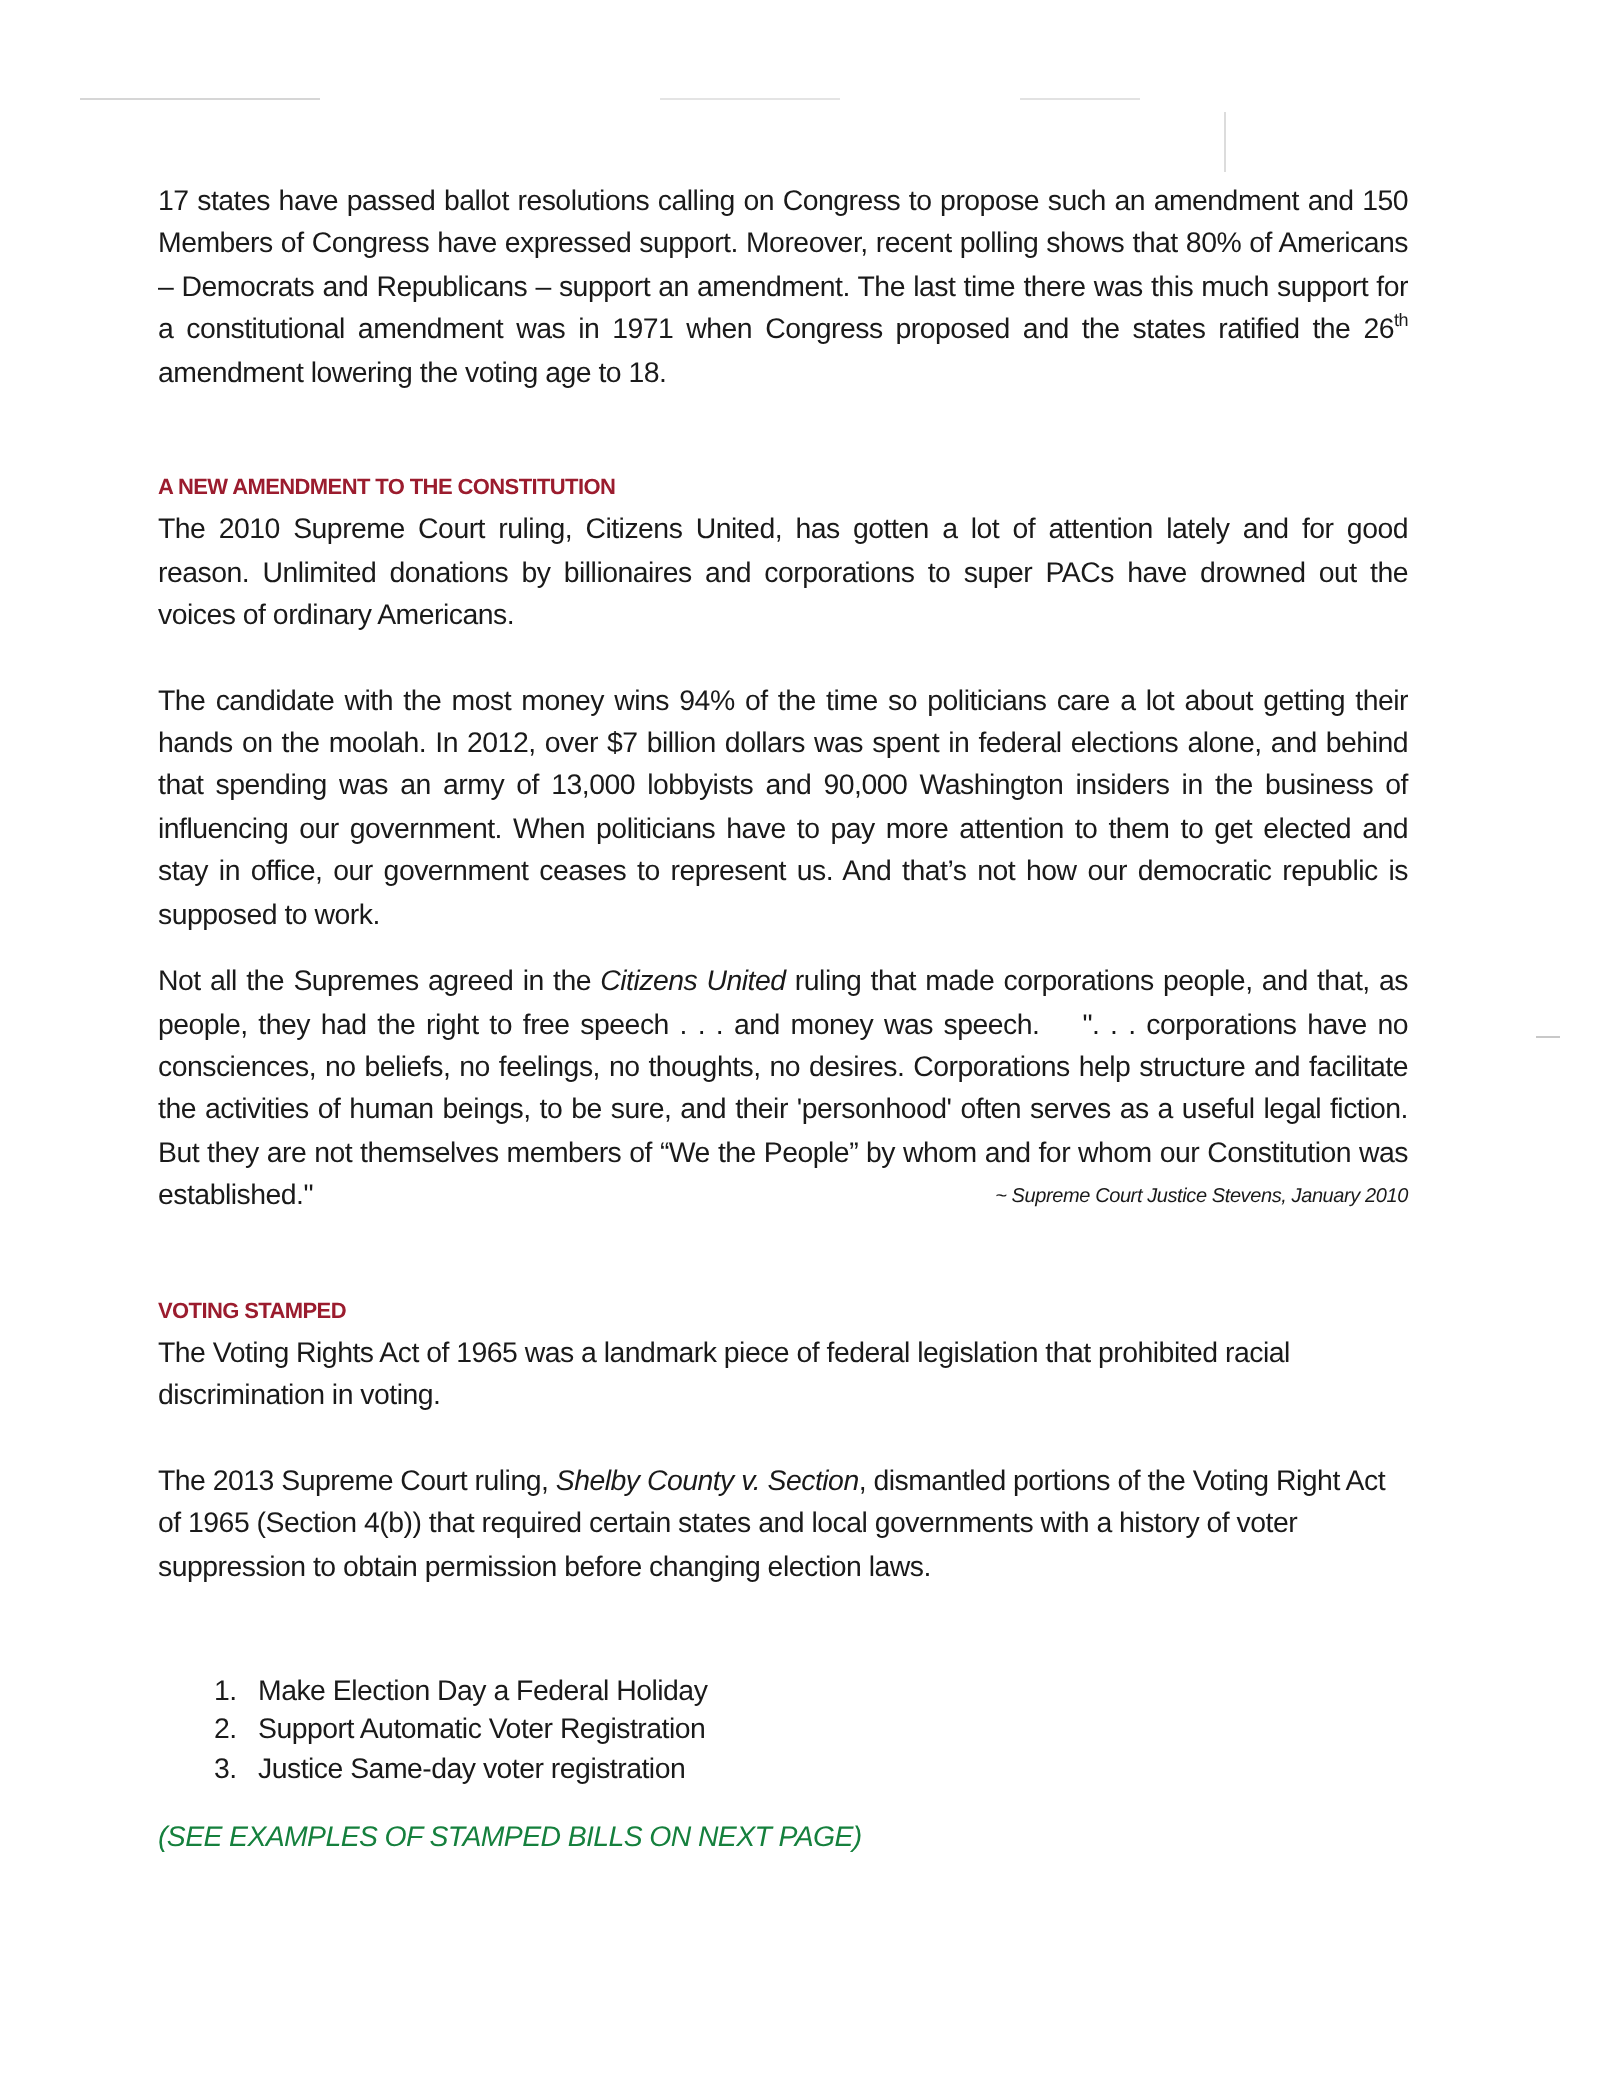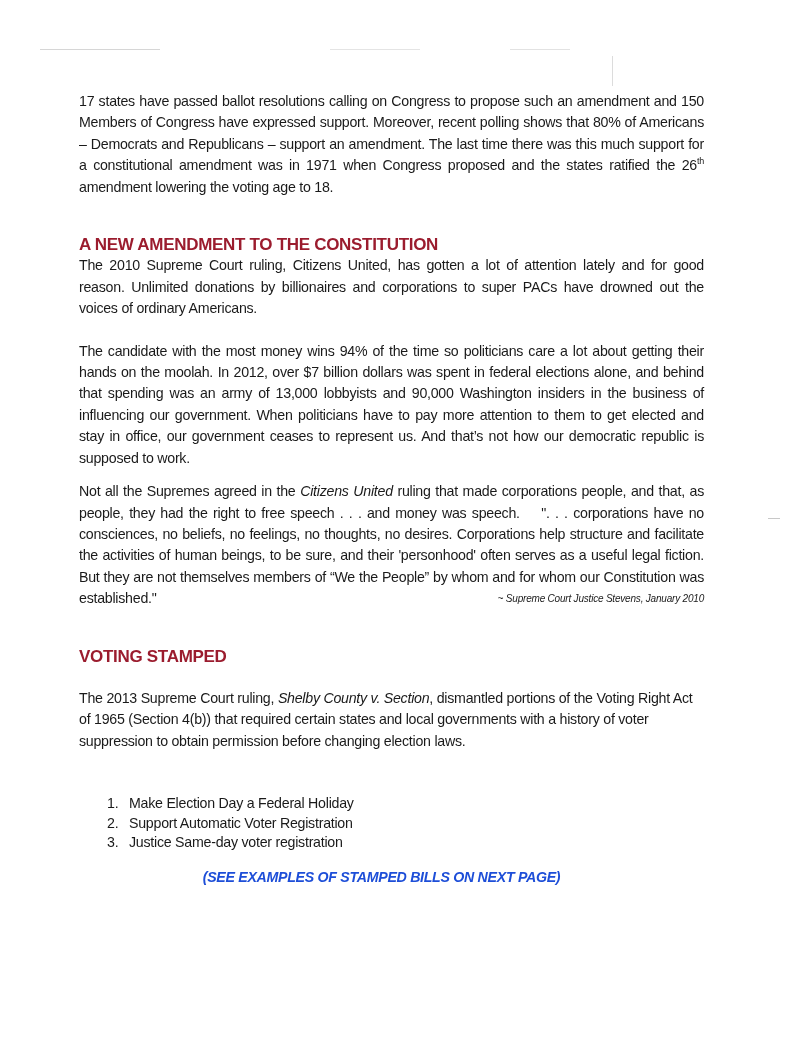--- a/index.html
+++ b/index.html
@@ -27,21 +27,21 @@
     p {
       margin: 0;
       text-align: justify;
     }
     p.left { text-align: left; }
     .gap-lg { height: 36px; }
     .gap-md { height: 21px; }
     .gap-sm { height: 12px; }
     h2 {
       margin: 0;
-      font-size: 17px;
+      font-size: 11px;
       font-weight: bold;
       color: #9b1c2e;
       line-height: 21.4px;
       letter-spacing: -0.3px;
     }
     em { }
     sup {
       font-size: 9px;
       line-height: 0;
       vertical-align: 6px;
@@ -59,24 +59,23 @@
     }
     ol li {
       position: relative;
       line-height: 19.5px;
     }
     ol li .num {
       position: absolute;
       left: -22px;
     }
     .see-next {
-      text-align: center;
       font-style: italic;
-      font-weight: bold;
-      color: #1d4ed8;
+      font-weight: normal;
+      color: #15803d;
       margin-top: 14px;
       padding-right: 20px;
       letter-spacing: -0.3px;
     }
     .scan-mark {
       position: absolute;
       height: 1px;
       background: #d6d6d6;
     }
     .scan-tick {
@@ -107,20 +106,21 @@
 
   <p>The candidate with the most money wins 94% of the time so politicians care a lot about getting their hands on the moolah. In 2012, over $7 billion dollars was spent in federal elections alone, and behind that spending was an army of 13,000 lobbyists and 90,000 Washington insiders in the business of influencing our government. When politicians have to pay more attention to them to get elected and stay in office, our government ceases to represent us. And that’s not how our democratic republic is supposed to work.</p>
 
   <div class="gap-sm"></div>
 
   <p><span>Not all the Supremes agreed in the </span><em>Citizens United</em><span> ruling that made corporations people, and that, as people, they had the right to free speech . . . and money was speech.&nbsp;&nbsp;&nbsp; ". . . corporations have no consciences, no beliefs, no feelings, no thoughts, no desires. Corporations help structure and facilitate the activities of human beings, to be sure, and their 'personhood' often serves as a useful legal fiction. But they are not themselves members of “We the People” by whom and for whom our Constitution was established."</span><span class="attribution">~ Supreme Court Justice Stevens, January 2010</span></p>
 
   <div class="gap-lg"></div>
 
   <h2>VOTING STAMPED</h2>
+  <p class="left">The Voting Rights Act of 1965 was a landmark piece of federal legislation that prohibited racial discrimination in voting.</p>
 
   <div class="gap-md"></div>
 
   <p class="left"><span>The 2013 Supreme Court ruling, </span><em>Shelby County v. Section</em><span>, dismantled portions of the Voting Right Act of 1965 (Section 4(b)) that required certain states and local governments with a history of voter suppression to obtain permission before changing election laws.</span></p>
 
   <div class="gap-md"></div>
 
 
   <div class="gap-md"></div>
 

